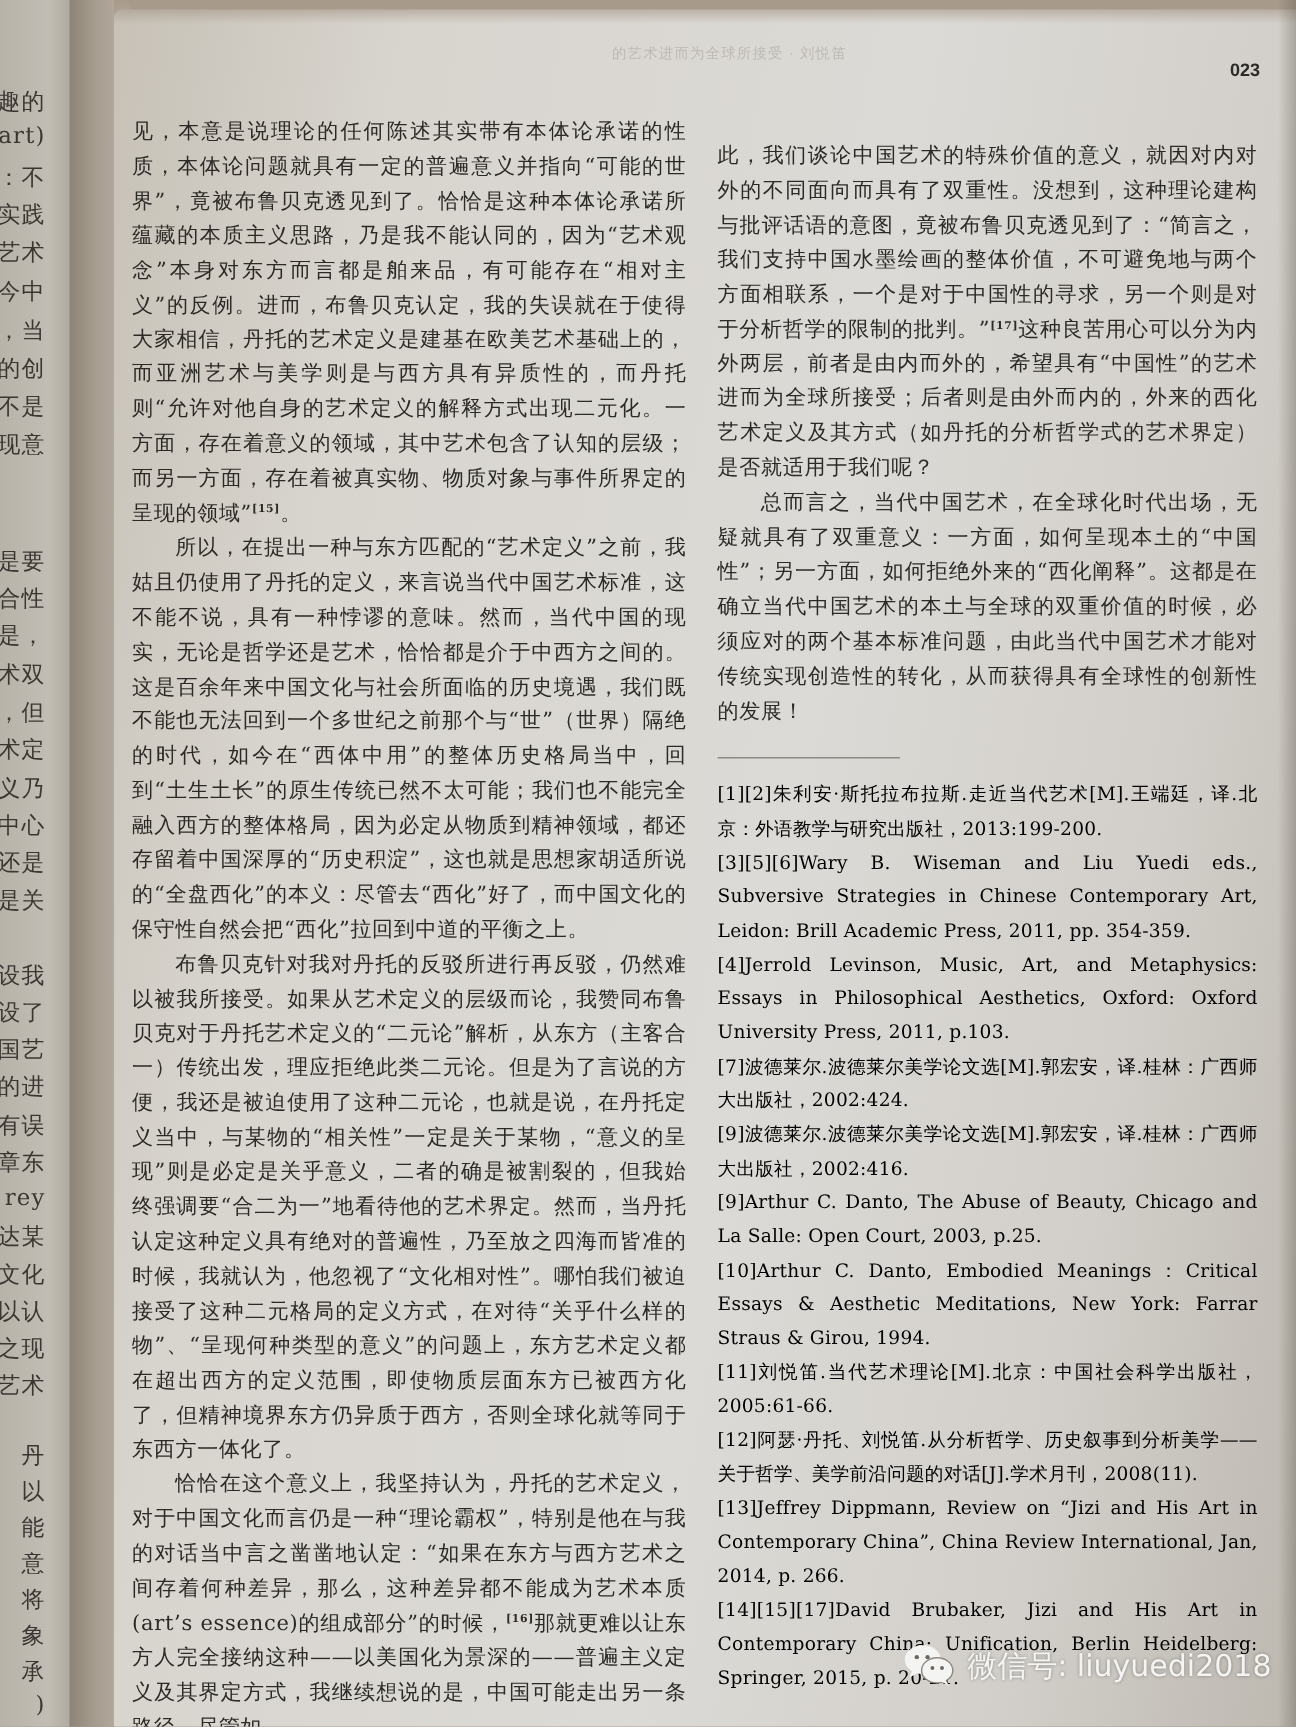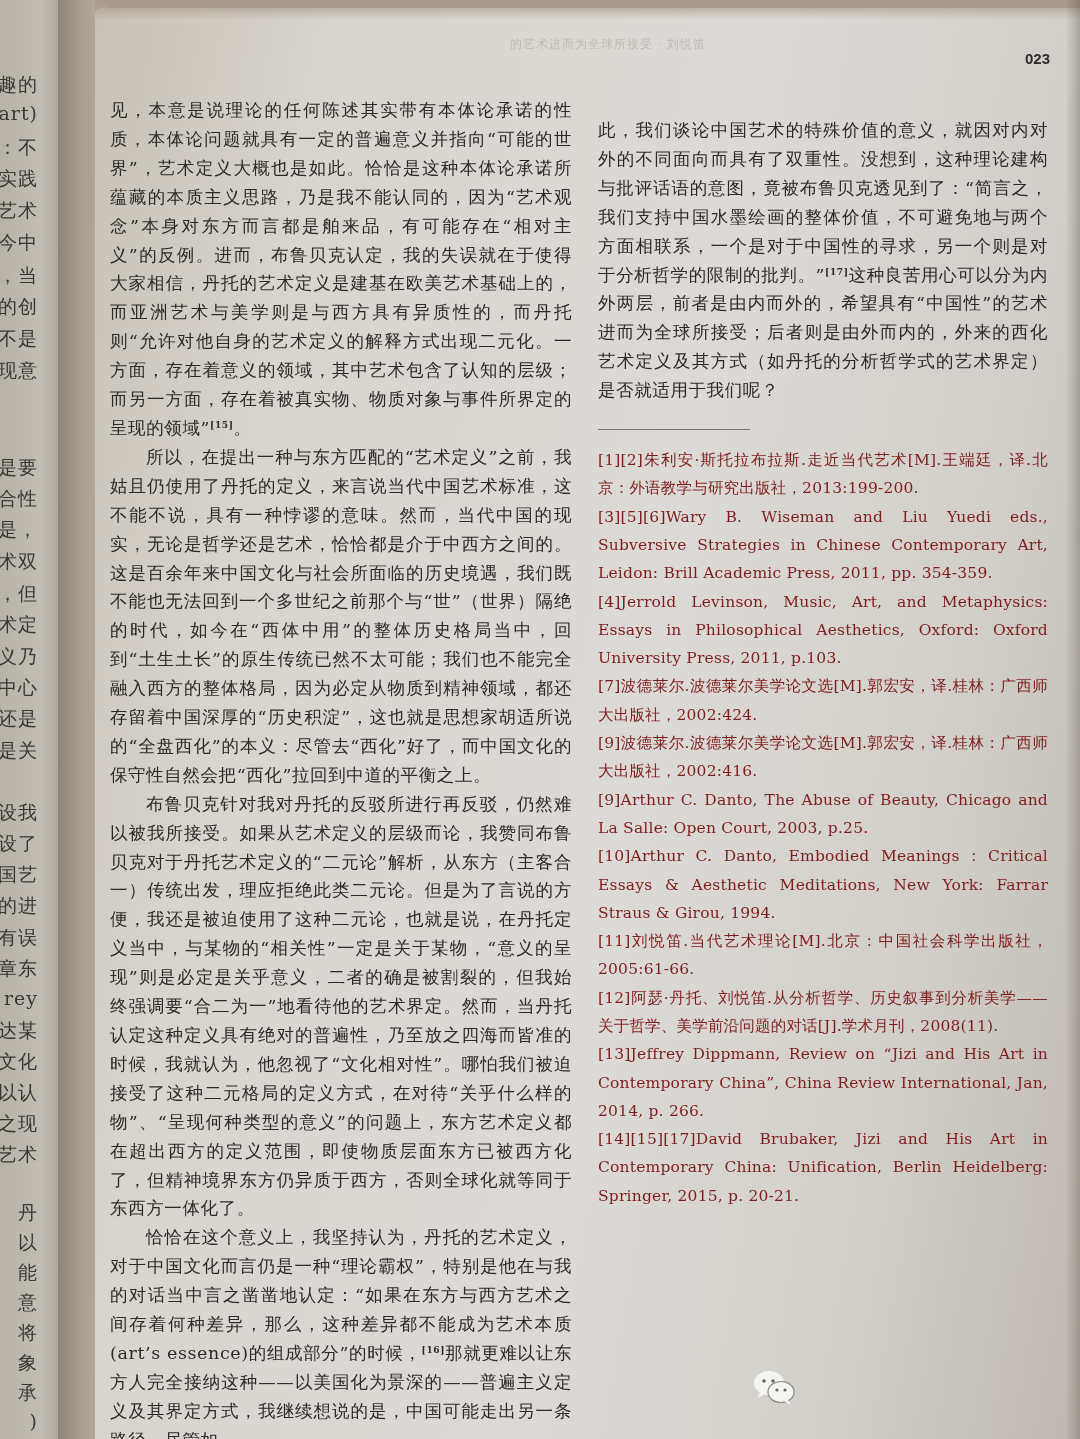--- a/index.html
+++ b/index.html
@@ -44,21 +44,21 @@
     position:absolute; color:#2c2a27; font-size:17.5px; line-height:28.9px;
     letter-spacing:0.6px; text-align:justify;
   }
   .col-left { left:110px; top:96px; width:462px; }
   .col-right { left:598px; top:116px; width:450px; }
   .col p { margin:0; }
   .indent { text-indent:36px; }
   sup { font-size:9px; vertical-align:6px; line-height:0;font-weight:bold; }
   .rule { width:152px; height:1px; background:#7a776f; margin:24px 0 16px 0; }
   .ref-title { font-size:17px; font-weight:bold; color:#3c3a36; margin-bottom:6px; }
-  .ref { font-size:15.5px; line-height:28.3px; color:#7f1d1d; letter-spacing:0.2px; text-align:justify; }
+  .ref { font-size:15.5px; line-height:28.3px; color:#000000; letter-spacing:0.2px; text-align:justify; }
   .watermark {
     position:absolute; left:752px; top:1368px; display:flex; align-items:center;
     color:#f4f4f2; font-family:"DejaVu Sans","Liberation Sans",sans-serif; font-size:25px;
     text-shadow:0 0 3px rgba(0,0,0,0.35);
   }
   .watermark svg { margin-right:8px; }
   .right-edge {
     position:absolute; left:1065px; top:0; width:15px; height:1439px;
     background:linear-gradient(90deg,rgba(0,0,0,0),rgba(90,84,74,0.35));
   }
@@ -110,28 +110,29 @@
   </div>
 <div class="gutter"></div>
 
 <div class="page"></div>
 <div class="top-shade"></div>
 
 <div class="running-head">的艺术进而为全球所接受 · 刘悦笛</div>
 <div class="page-number">023</div>
 
 <div class="col col-left">
-  <p><span>见，本意是说理论的任何陈述其实带有本体论承诺的性质，本体论问题就具有一定的普遍意义并指向“可能的世界”，艺术定义大概也是如此。恰恰是这种本体论承诺所蕴藏的本质主义思路，乃是我不能认同的，因为“艺术观念”本身对东方而言都是舶来品，有可能存在“相对主义”的反例。进而，布鲁贝克认定，我的失误就在于使得大家相信，丹托的艺术定义是建基在欧美艺术基础上的，而亚洲艺术与美学则是与西方具有异质性的，而丹托则“允许对他自身的艺术定义的解释方式出现二元化。一方面，存在着意义的领域，其中艺术包含了认知的层级；而另一方面，存在着被真实物、物质对象与事件所界定的呈现的领域”</span><sup>[15]</sup><span>。</span></p>
+  <p><span>见，本意是说理论的任何陈述其实带有本体论承诺的性质，本体论问题就具有一定的普遍意义并指向“可能的世界”，竟被布鲁贝克透见到了。恰恰是这种本体论承诺所蕴藏的本质主义思路，乃是我不能认同的，因为“艺术观念”本身对东方而言都是舶来品，有可能存在“相对主义”的反例。进而，布鲁贝克认定，我的失误就在于使得大家相信，丹托的艺术定义是建基在欧美艺术基础上的，而亚洲艺术与美学则是与西方具有异质性的，而丹托则“允许对他自身的艺术定义的解释方式出现二元化。一方面，存在着意义的领域，其中艺术包含了认知的层级；而另一方面，存在着被真实物、物质对象与事件所界定的呈现的领域”</span><sup>[15]</sup><span>。</span></p>
   <p class="indent">所以，在提出一种与东方匹配的“艺术定义”之前，我姑且仍使用了丹托的定义，来言说当代中国艺术标准，这不能不说，具有一种悖谬的意味。然而，当代中国的现实，无论是哲学还是艺术，恰恰都是介于中西方之间的。这是百余年来中国文化与社会所面临的历史境遇，我们既不能也无法回到一个多世纪之前那个与“世”（世界）隔绝的时代，如今在“西体中用”的整体历史格局当中，回到“土生土长”的原生传统已然不太可能；我们也不能完全融入西方的整体格局，因为必定从物质到精神领域，都还存留着中国深厚的“历史积淀”，这也就是思想家胡适所说的“全盘西化”的本义：尽管去“西化”好了，而中国文化的保守性自然会把“西化”拉回到中道的平衡之上。</p>
   <p class="indent">布鲁贝克针对我对丹托的反驳所进行再反驳，仍然难以被我所接受。如果从艺术定义的层级而论，我赞同布鲁贝克对于丹托艺术定义的“二元论”解析，从东方（主客合一）传统出发，理应拒绝此类二元论。但是为了言说的方便，我还是被迫使用了这种二元论，也就是说，在丹托定义当中，与某物的“相关性”一定是关于某物，“意义的呈现”则是必定是关乎意义，二者的确是被割裂的，但我始终强调要“合二为一”地看待他的艺术界定。然而，当丹托认定这种定义具有绝对的普遍性，乃至放之四海而皆准的时候，我就认为，他忽视了“文化相对性”。哪怕我们被迫接受了这种二元格局的定义方式，在对待“关乎什么样的物”、“呈现何种类型的意义”的问题上，东方艺术定义都在超出西方的定义范围，即使物质层面东方已被西方化了，但精神境界东方仍异质于西方，否则全球化就等同于东西方一体化了。</p>
   <p class="indent"><span>恰恰在这个意义上，我坚持认为，丹托的艺术定义，对于中国文化而言仍是一种“理论霸权”，特别是他在与我的对话当中言之凿凿地认定：“如果在东方与西方艺术之间存着何种差异，那么，这种差异都不能成为艺术本质(art’s essence)的组成部分”的时候，</span><sup>[16]</sup><span>那就更难以让东方人完全接纳这种——以美国化为景深的——普遍主义定义及其界定方式，我继续想说的是，中国可能走出另一条路径。尽管如</span></p>
 </div>
 
 <div class="col col-right">
   <p><span>此，我们谈论中国艺术的特殊价值的意义，就因对内对外的不同面向而具有了双重性。没想到，这种理论建构与批评话语的意图，竟被布鲁贝克透见到了：“简言之，我们支持中国水墨绘画的整体价值，不可避免地与两个方面相联系，一个是对于中国性的寻求，另一个则是对于分析哲学的限制的批判。”</span><sup>[17]</sup><span>这种良苦用心可以分为内外两层，前者是由内而外的，希望具有“中国性”的艺术进而为全球所接受；后者则是由外而内的，外来的西化艺术定义及其方式（如丹托的分析哲学式的艺术界定）是否就适用于我们呢？</span></p>
+  <p class="indent">总而言之，当代中国艺术，在全球化时代出场，无疑就具有了双重意义：一方面，如何呈现本土的“中国性”；另一方面，如何拒绝外来的“西化阐释”。这都是在确立当代中国艺术的本土与全球的双重价值的时候，必须应对的两个基本标准问题，由此当代中国艺术才能对传统实现创造性的转化，从而获得具有全球性的创新性的发展！</p>
   <div class="rule"></div>
   <div>
     <div class="ref">[1][2]朱利安·斯托拉布拉斯.走近当代艺术[M].王端廷，译.北京：外语教学与研究出版社，2013:199-200.</div>
     <div class="ref">[3][5][6]Wary B. Wiseman and Liu Yuedi eds., Subversive Strategies in Chinese Contemporary Art, Leidon: Brill Academic Press, 2011, pp. 354-359.</div>
     <div class="ref">[4]Jerrold Levinson, Music, Art, and Metaphysics: Essays in Philosophical Aesthetics, Oxford: Oxford University Press, 2011, p.103.</div>
     <div class="ref">[7]波德莱尔.波德莱尔美学论文选[M].郭宏安，译.桂林：广西师大出版社，2002:424.</div>
     <div class="ref">[9]波德莱尔.波德莱尔美学论文选[M].郭宏安，译.桂林：广西师大出版社，2002:416.</div>
     <div class="ref">[9]Arthur C. Danto, The Abuse of Beauty, Chicago and La Salle: Open Court, 2003, p.25.</div>
     <div class="ref">[10]Arthur C. Danto, Embodied Meanings：Critical Essays &amp; Aesthetic Meditations, New York: Farrar Straus &amp; Girou, 1994.</div>
     <div class="ref">[11]刘悦笛.当代艺术理论[M].北京：中国社会科学出版社，2005:61-66.</div>
@@ -148,13 +149,14 @@
   <svg width="46" height="40" viewBox="0 0 46 40">
     <ellipse cx="17" cy="15" rx="15" ry="12" fill="#f4f4f2"></ellipse>
     <path d="M8 24 L6 30 L13 26 Z" fill="#f4f4f2"></path>
     <ellipse cx="29" cy="24" rx="13" ry="10.5" fill="#f4f4f2" stroke="#8f8a80" stroke-width="1.2"></ellipse>
     <path d="M36 32 L39 37 L32 33 Z" fill="#f4f4f2"></path>
     <circle cx="12" cy="13" r="1.8" fill="#6b665e"></circle>
     <circle cx="21" cy="13" r="1.8" fill="#6b665e"></circle>
     <circle cx="25" cy="22" r="1.6" fill="#6b665e"></circle>
     <circle cx="33" cy="22" r="1.6" fill="#6b665e"></circle>
   </svg>
+  <span>微信号: liuyuedi2018</span>
 </div>
 
 </body></html>

